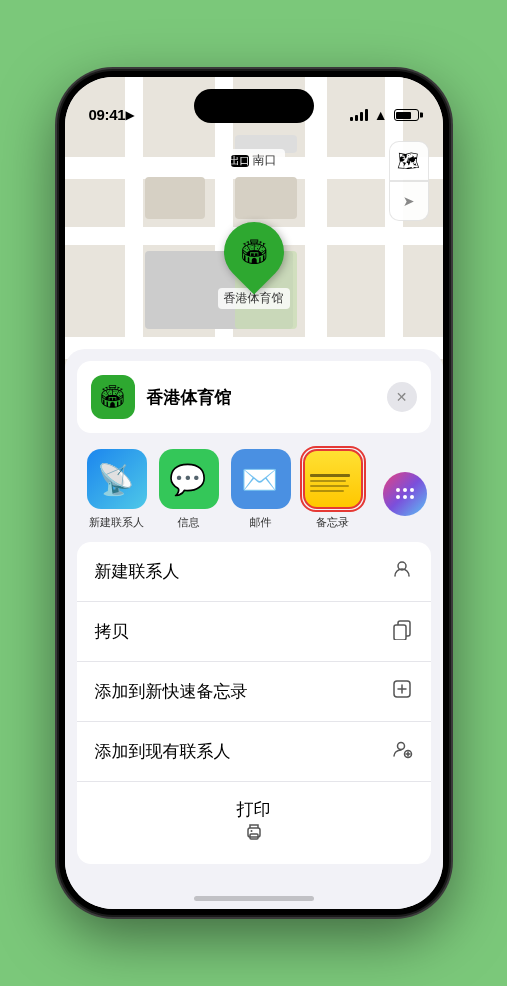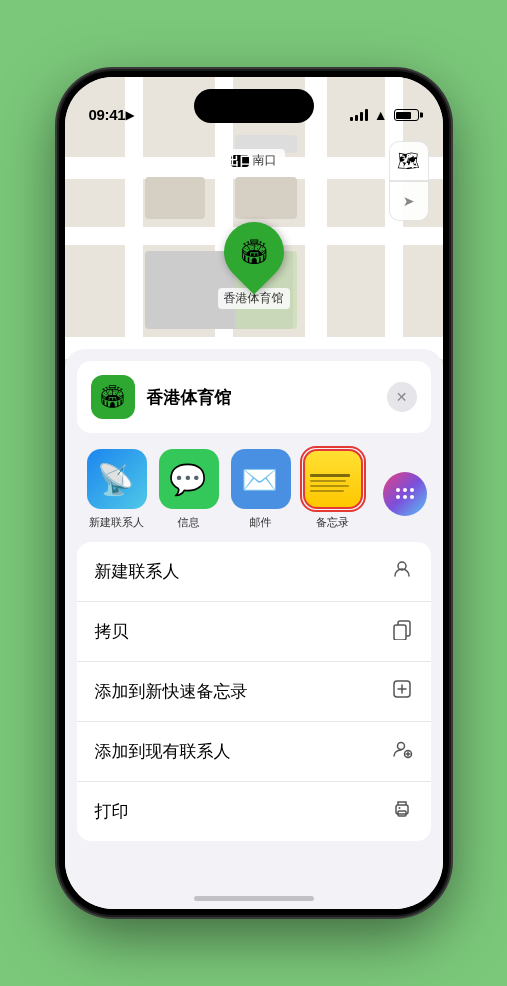--- a/index.html
+++ b/index.html
@@ -239,26 +239,26 @@
       gap: 4px;
       z-index: 60;
       white-space: nowrap;
     }
 
     .map-label-dot {
       width: 18px;
       height: 12px;
       background: #000000;
       border-radius: 3px;
-      font-size: 13px;
+      font-size: 10px;
       color: #fff;
       display: flex;
       align-items: center;
       justify-content: center;
-      font-weight: bold;
+      font-weight: normal;
     }
 
     
     .bottom-sheet {
       position: absolute;
       bottom: 0;
       left: 0;
       right: 0;
       height: 560px;
       background: #f2f2f7;
@@ -600,21 +600,21 @@
             <svg width="22" height="22" viewBox="0 0 22 22" fill="none">
               <circle cx="10" cy="8" r="3.5" stroke="#555" stroke-width="1.5" fill="none"></circle>
               <path d="M3 18c0-3.314 3.134-6 7-6" stroke="#555" stroke-width="1.5" fill="none" stroke-linecap="round"></path>
               <circle cx="17" cy="16" r="3.5" stroke="#555" stroke-width="1.5" fill="none"></circle>
               <line x1="17" y1="14" x2="17" y2="18" stroke="#555" stroke-width="1.5" stroke-linecap="round"></line>
               <line x1="15" y1="16" x2="19" y2="16" stroke="#555" stroke-width="1.5" stroke-linecap="round"></line>
             </svg>
           </span>
         </div>
 
-        <div class="action-item" style="border-bottom:none;">
+        <div class="action-item" style="border-bottom:none;flex-direction:column;">
           <span class="action-label">打印</span>
           <span class="action-icon">
             <svg width="22" height="22" viewBox="0 0 22 22" fill="none">
               <rect x="5" y="7" width="12" height="9" rx="2" stroke="#555" stroke-width="1.5" fill="none"></rect>
               <path d="M7 7V4h8v3" stroke="#555" stroke-width="1.5" fill="none"></path>
               <rect x="7" y="13" width="8" height="5" rx="1" stroke="#555" stroke-width="1.5" fill="none"></rect>
               <circle cx="8.5" cy="10" r="1" fill="#555"></circle>
             </svg>
           </span>
         </div>

